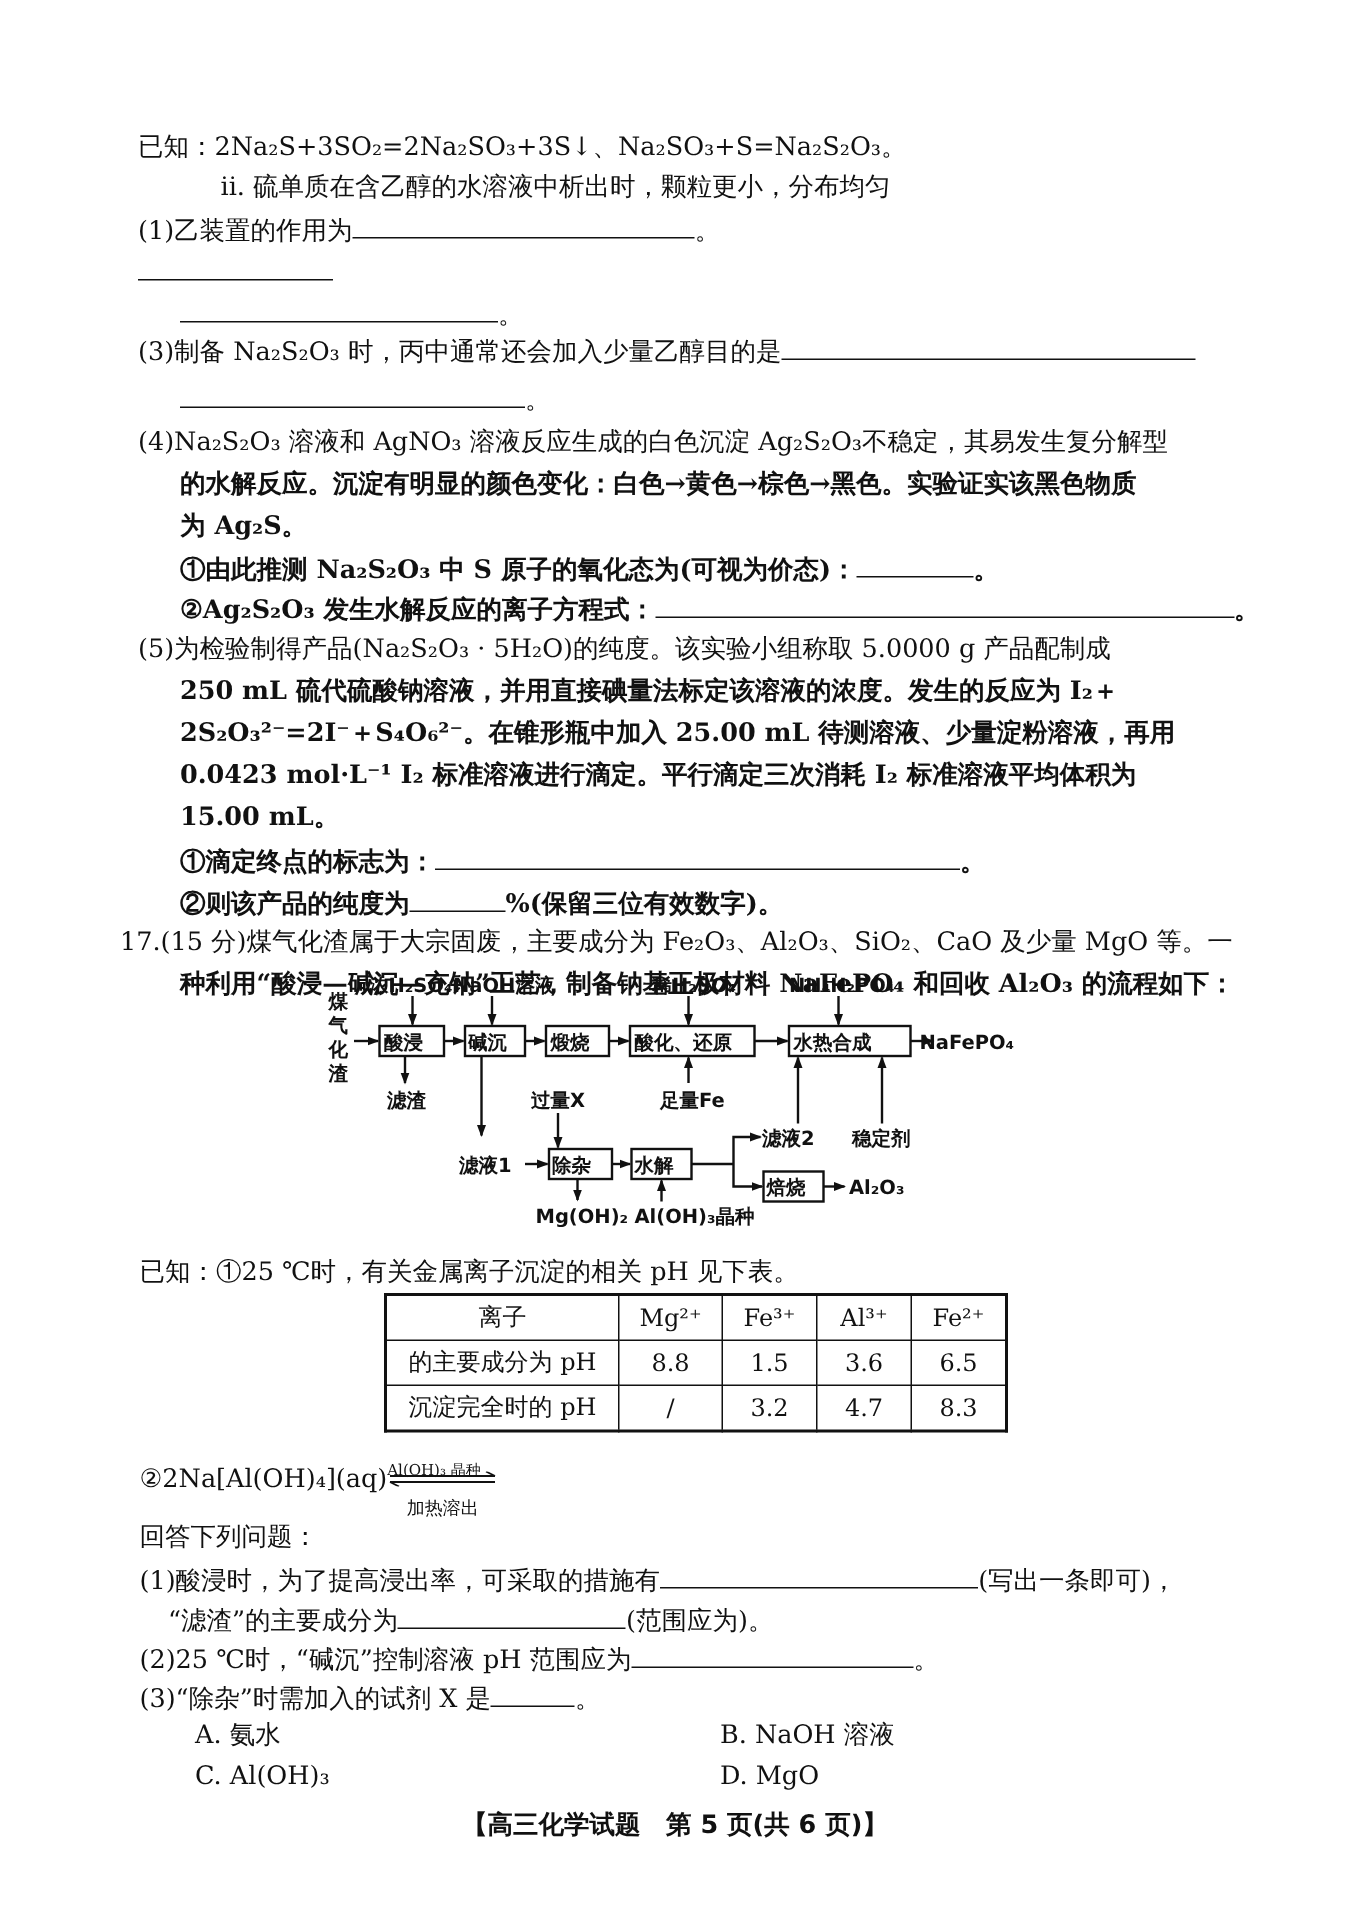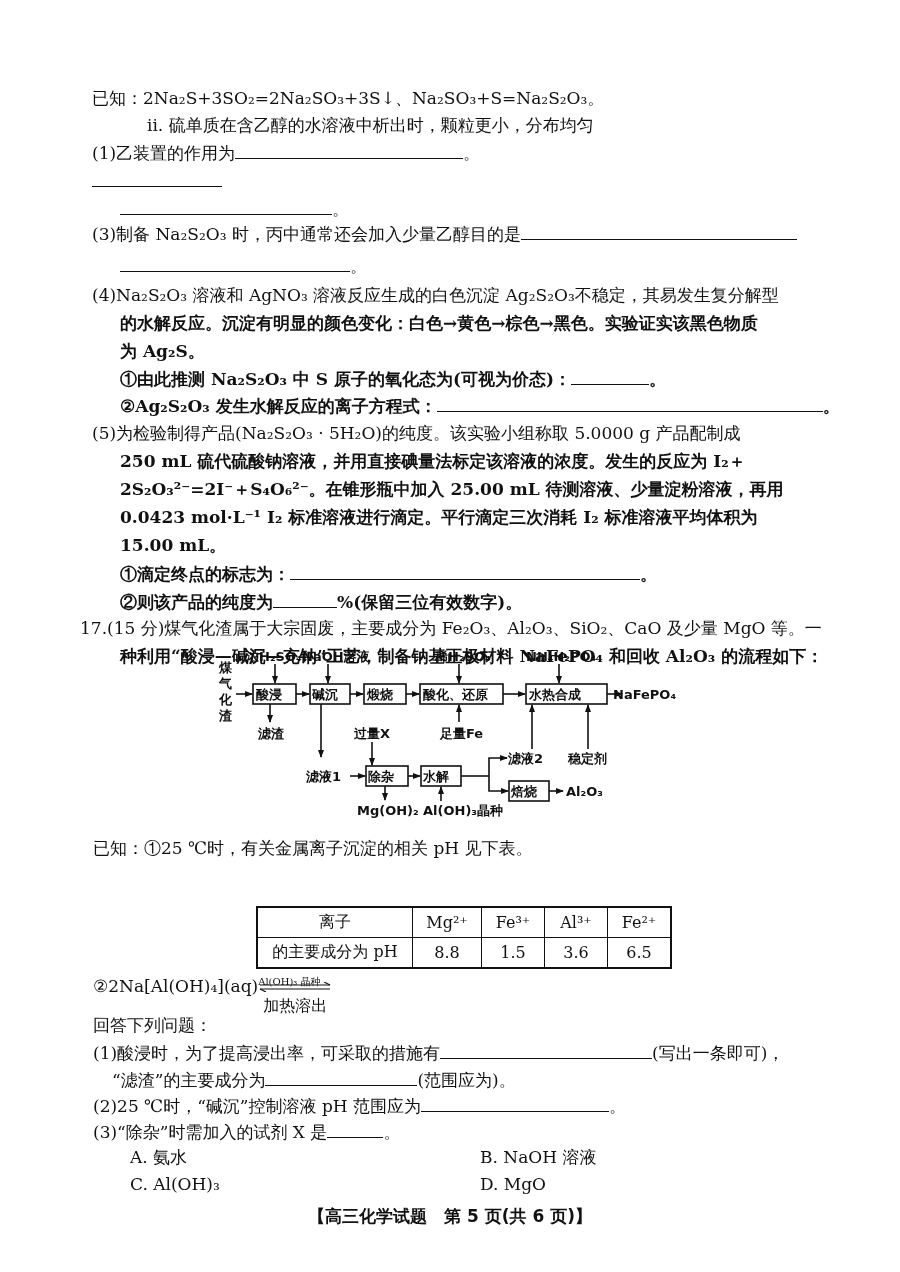--- a/index.html
+++ b/index.html
@@ -1,28 +1,28 @@
 <!DOCTYPE html>
 <html><head>
 <meta charset="utf-8">
 <style>
   html,body{margin:0;padding:0;background:#fff;}
   body{width:900px;height:1272px;position:relative;overflow:hidden;
        font-family:"DejaVu Serif","Liberation Serif",serif;color:#111;font-size:17px;}
   .ln{position:absolute;left:92px;white-space:nowrap;line-height:24px;}
   .ind1{left:120px;font-weight:bold;}
   .blank{display:inline-block;border-bottom:1.5px solid #111;height:18px;vertical-align:baseline;}
-  table.ph{position:absolute;left:256px;top:862px;border-collapse:collapse;font-size:16px;margin-top:44px;}
+  table.ph{position:absolute;left:256px;top:862px;border-collapse:collapse;font-size:16px;}
   table.ph td{border:1.5px solid #111;text-align:center;height:29px;padding:0 6px;}
   table.ph{border:2px solid #111;}
   .footer{position:absolute;left:0;width:900px;top:1205px;text-align:center;font-weight:bold;font-size:17px;font-family:"DejaVu Sans","Liberation Sans",sans-serif;}
   svg text{font-family:"DejaVu Sans","Liberation Sans",sans-serif;font-weight:bold;fill:#111;}
   .eqarrow{display:inline-block;position:relative;width:74px;height:24px;vertical-align:middle;}
   .eqarrow .top{position:absolute;top:-6px;left:0;width:74px;text-align:left;font-size:10px;}
-  .eqarrow .bot{position:absolute;top:18px;left:0;width:74px;text-align:center;font-size:16px;}
+  .eqarrow .bot{position:absolute;top:18px;left:0;width:74px;text-align:center;font-size:12px;}
   .eqarrow svg{position:absolute;left:0;top:6px;}
 </style>
 </head>
 <body>
 
 <div class="ln" style="top:86px"></div>
 <div class="ln" style="top:86px">
   <span>已知：</span><span>2Na₂S+3SO₂=2Na₂SO₃+3S↓、Na₂SO₃+S=Na₂S₂O₃。</span>
 </div>
 <div class="ln" style="top:113px;left:147px">ii. 硫单质在含乙醇的水溶液中析出时，颗粒更小，分布均匀</div>
@@ -164,20 +164,27 @@
     <td style="width:50px">Al³⁺</td>
     <td style="width:50px">Fe²⁺</td>
   </tr>
   <tr>
     <td>的主要成分为 pH</td>
     <td>8.8</td>
     <td>1.5</td>
     <td>3.6</td>
     <td>6.5</td>
   </tr>
+  <tr>
+    <td>沉淀完全时的 pH</td>
+    <td>/</td>
+    <td>3.2</td>
+    <td>4.7</td>
+    <td>8.3</td>
+  </tr>
 </tbody>
   </table>
 
 <div class="ln" style="top:974px;left:93px">
   <span>②2Na[Al(OH)₄](aq)</span><span class="eqarrow"><span class="top">Al(OH)₃ 晶种</span><svg width="74" height="10">
         <line x1="2" y1="3" x2="72" y2="3" stroke="#111" stroke-width="1.2"></line>
         <path d="M66,0 L72,3" stroke="#111" stroke-width="1.2"></path>
         <line x1="2" y1="7" x2="72" y2="7" stroke="#111" stroke-width="1.2"></line>
         <path d="M2,7 L8,10" stroke="#111" stroke-width="1.2"></path>
       </svg><span class="bot">加热溶出</span></span>

